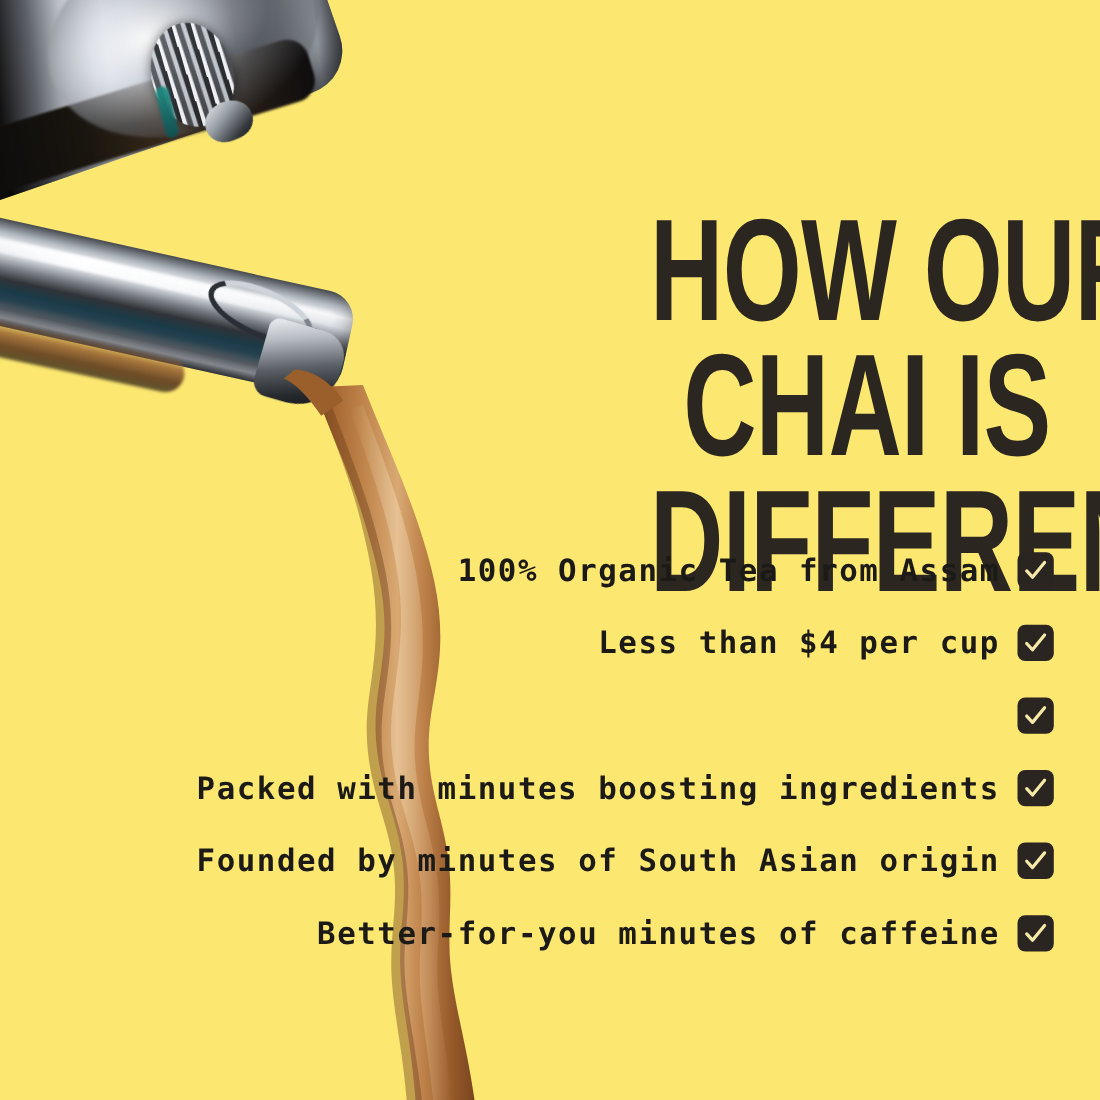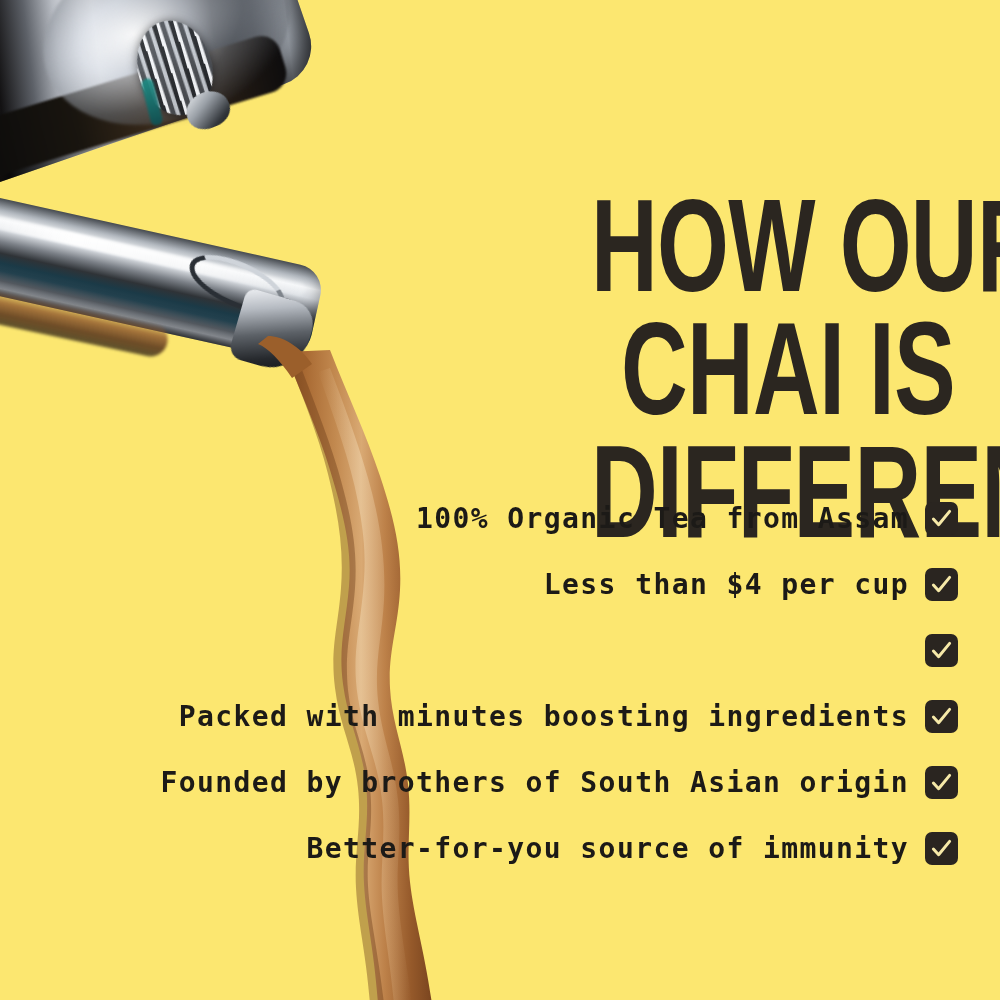--- a/index.html
+++ b/index.html
@@ -415,30 +415,30 @@
       <div class="check-row">
         <span class="check-label">Packed with minutes boosting ingredients</span>
         <span class="checkbox">
           <svg viewBox="0 0 24 22">
               <path d="M3.5 11.5 L9 17.5 L20.5 3.5" fill="none" stroke="#F6E9A8" stroke-width="3.1" stroke-linecap="round" stroke-linejoin="round"></path>
             </svg>
         </span>
       </div>
 
       <div class="check-row">
-        <span class="check-label">Founded by brothers of South Asian origin</span>
-        <span class="checkbox">
-          <svg viewBox="0 0 24 22">
-              <path d="M3.5 11.5 L9 17.5 L20.5 3.5" fill="none" stroke="#F6E9A8" stroke-width="3.1" stroke-linecap="round" stroke-linejoin="round"></path>
-            </svg>
-        </span>
-      </div>
-
-      <div class="check-row">
-        <span class="check-label">Better-for-you source of immunity</span>
+        <span class="check-label">Founded by minutes of South Asian origin</span>
+        <span class="checkbox">
+          <svg viewBox="0 0 24 22">
+              <path d="M3.5 11.5 L9 17.5 L20.5 3.5" fill="none" stroke="#F6E9A8" stroke-width="3.1" stroke-linecap="round" stroke-linejoin="round"></path>
+            </svg>
+        </span>
+      </div>
+
+      <div class="check-row">
+        <span class="check-label">Better-for-you minutes of caffeine</span>
         <span class="checkbox">
           <svg viewBox="0 0 24 22">
               <path d="M3.5 11.5 L9 17.5 L20.5 3.5" fill="none" stroke="#F6E9A8" stroke-width="3.1" stroke-linecap="round" stroke-linejoin="round"></path>
             </svg>
         </span>
       </div>
 
     </div>
   </div>
 </div>

